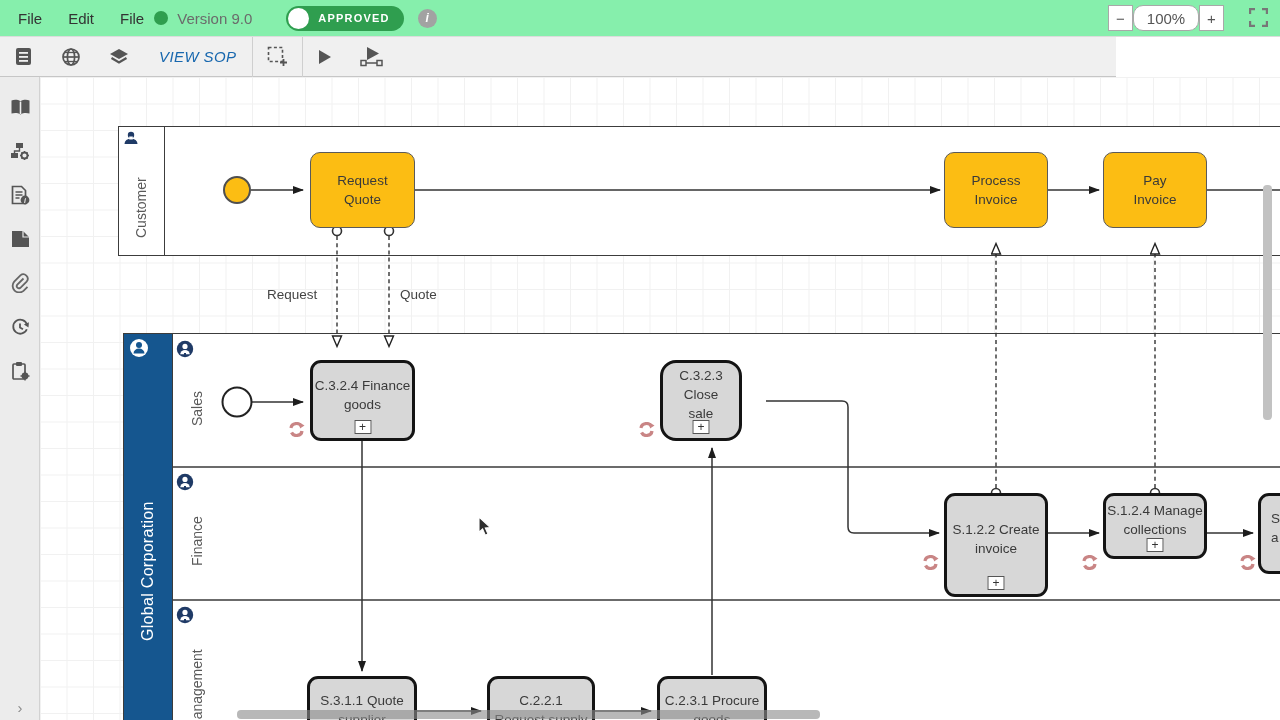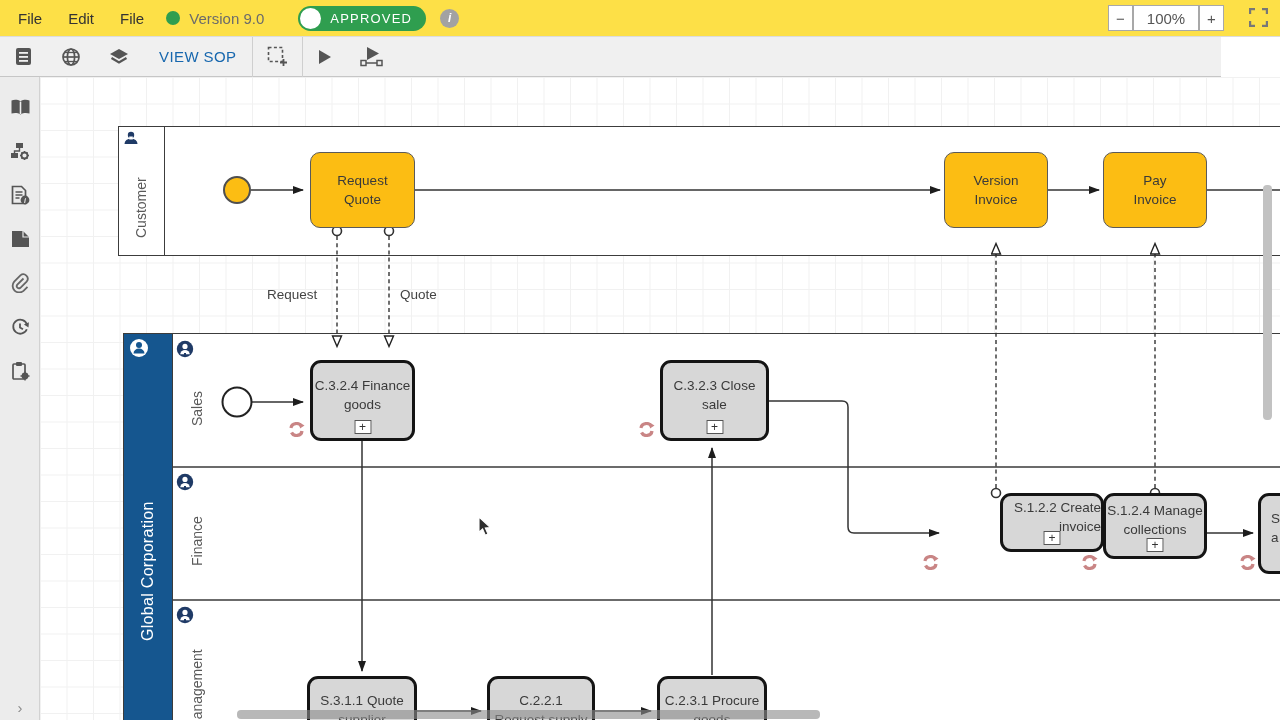--- a/index.html
+++ b/index.html
@@ -3,43 +3,43 @@
 <meta charset="utf-8">
 <style>
   :root{
     --accent-green:#2F9E4F; --pool-blue:#15568F; --task-yellow:#FCBD13;
     --task-gray:#D7D7D7; --link-blue:#1767AE; --line:#3c3c3c;
   }
   *{box-sizing:border-box; margin:0; padding:0;}
   html,body{width:1280px;height:720px;overflow:hidden;background:#fff;
     font-family:"Liberation Sans","DejaVu Sans",sans-serif;color:#333;}
   
-  .menubar{position:absolute;left:0;top:0;width:1280px;height:37px;background:#fde047;
+  .menubar{position:absolute;left:0;top:0;width:1280px;height:37px;background:#86efac;
     border-bottom:1px solid #dcdcdc;display:flex;align-items:center;z-index:50;}
   .menu-item{font-size:15px;color:#333;padding:0 10px;margin-left:6px;cursor:default;}
   .menu-item:first-child{margin-left:8px;}
-  .version-wrap{display:flex;align-items:center;margin-left:12px;}
+  .version-wrap{display:flex;align-items:center;}
   .version-dot{width:14px;height:14px;border-radius:50%;background:var(--accent-green);margin-right:9px;}
   .version-text{font-size:15px;color:#6b6b6b;}
   .approved-pill{display:flex;align-items:center;background:var(--accent-green);border-radius:13px;
     height:25px;padding:2px 14px 2px 2px;margin-left:34px;}
   .approved-knob{width:21px;height:21px;border-radius:50%;background:#fff;margin-right:9px;}
-  .approved-text{color:#fff;font-size:13px;font-weight:normal;letter-spacing:1.2px;}
+  .approved-text{color:#fff;font-size:11px;font-weight:bold;letter-spacing:1.2px;}
   .info-badge{width:19px;height:19px;border-radius:50%;background:#a2a2a2;color:#fff;font-size:12px;
     font-weight:bold;display:flex;align-items:center;justify-content:center;margin-left:14px;font-style:italic;}
   .zoomctl{position:absolute;right:56px;top:5px;display:flex;height:26px;}
   .zoomctl .zbox{background:#fff;border:1px solid #a8a8a8;display:flex;align-items:center;justify-content:center;
     font-size:15px;color:#555;}
   .zminus{width:25px;border-right:none;}
-  .zlevel{width:66px;font-size:15px;}
+  .zlevel{width:66px;font-size:15px;border-radius:10px;}
   .zplus{width:25px;border-left:none;}
   .fullscreen-btn{position:absolute;right:12px;top:8px;width:19px;height:19px;}
   
-  .toolbar{position:absolute;left:0;top:37px;width:1221px;height:40px;background:#f0f0f0;
-    border-bottom:1px solid #c6c6c6;display:flex;align-items:center;z-index:50;}
+  .toolbar{position:absolute;left:0;top:37px;width:1116px;height:40px;background:#f0f0f0;
+    border-bottom:1px solid #c6c6c6;display:flex;align-items:center;z-index:50;font-style:italic;}
   .tbtn{height:40px;display:flex;align-items:center;justify-content:center;padding:0 14px;cursor:default;}
   .viewsop{font-size:15px;color:var(--link-blue);letter-spacing:.4px;padding:0 16px;}
   .tb-div{width:1px;height:40px;background:#cfcfcf;}
   
   .sidebar{position:absolute;left:0;top:77px;width:40px;height:643px;background:#ececec;
     border-right:1px solid #d2d2d2;z-index:40;}
   .sbtn{width:40px;height:44px;display:flex;align-items:center;justify-content:center;}
   .sbtn:first-child{margin-top:8px;}
   .expand-chevron{position:absolute;left:0;bottom:4px;width:40px;text-align:center;
     font-size:15px;color:#8a8a8a;}
@@ -297,39 +297,39 @@
       <circle cx="237" cy="190" r="13" fill="#FCBD13" stroke="#4f4f4f" stroke-width="2" data-interactable="true"></circle>
       <circle cx="237" cy="402" r="14.5" fill="#fff" stroke="#222" stroke-width="2" data-interactable="true"></circle>
     </g>
   </svg>
 
   <div class="task yellow" style="left:310px;top:152px;width:105px;height:76px;" data-interactable="true">
     <span data-interactable="false">Request</span>
     <span data-interactable="false">Quote</span>
   </div>
   <div class="task yellow" style="left:944px;top:152px;width:104px;height:76px;" data-interactable="true">
-    <span data-interactable="false">Version</span>
+    <span data-interactable="false">Process</span>
     <span data-interactable="false">Invoice</span>
   </div>
   <div class="task yellow" style="left:1103px;top:152px;width:104px;height:76px;" data-interactable="true">
     <span data-interactable="false">Pay</span>
     <span data-interactable="false">Invoice</span>
   </div>
 
   <div class="task sub" style="left:310px;top:360px;width:105px;height:81px;" data-interactable="true">
     <span data-interactable="false">C.3.2.4 Finance</span>
     <span data-interactable="false">goods</span>
     <div class="plus-marker" data-interactable="true">+</div>
   </div>
-  <div class="task sub" style="left:660px;top:360px;width:109px;height:81px;" data-interactable="true">
+  <div class="task sub" style="left:660px;top:360px;width:82px;height:81px;border-radius:16px;" data-interactable="true">
     <span data-interactable="false">C.3.2.3 Close</span>
     <span data-interactable="false">sale</span>
     <div class="plus-marker" data-interactable="true">+</div>
   </div>
-  <div class="task sub" style="left:1000px;top:493px;width:104px;height:59px;align-items:flex-end;" data-interactable="true">
+  <div class="task sub" style="left:944px;top:493px;width:104px;height:104px;" data-interactable="true">
     <span data-interactable="false">S.1.2.2 Create</span>
     <span data-interactable="false">invoice</span>
     <div class="plus-marker" data-interactable="true">+</div>
   </div>
   <div class="task sub" style="left:1103px;top:493px;width:104px;height:66px;" data-interactable="true">
     <span data-interactable="false">S.1.2.4 Manage</span>
     <span data-interactable="false">collections</span>
     <div class="plus-marker" data-interactable="true">+</div>
   </div>
   <div class="task sub" style="left:1258px;top:493px;width:104px;height:81px;align-items:flex-start;padding-left:10px;" data-interactable="true">

